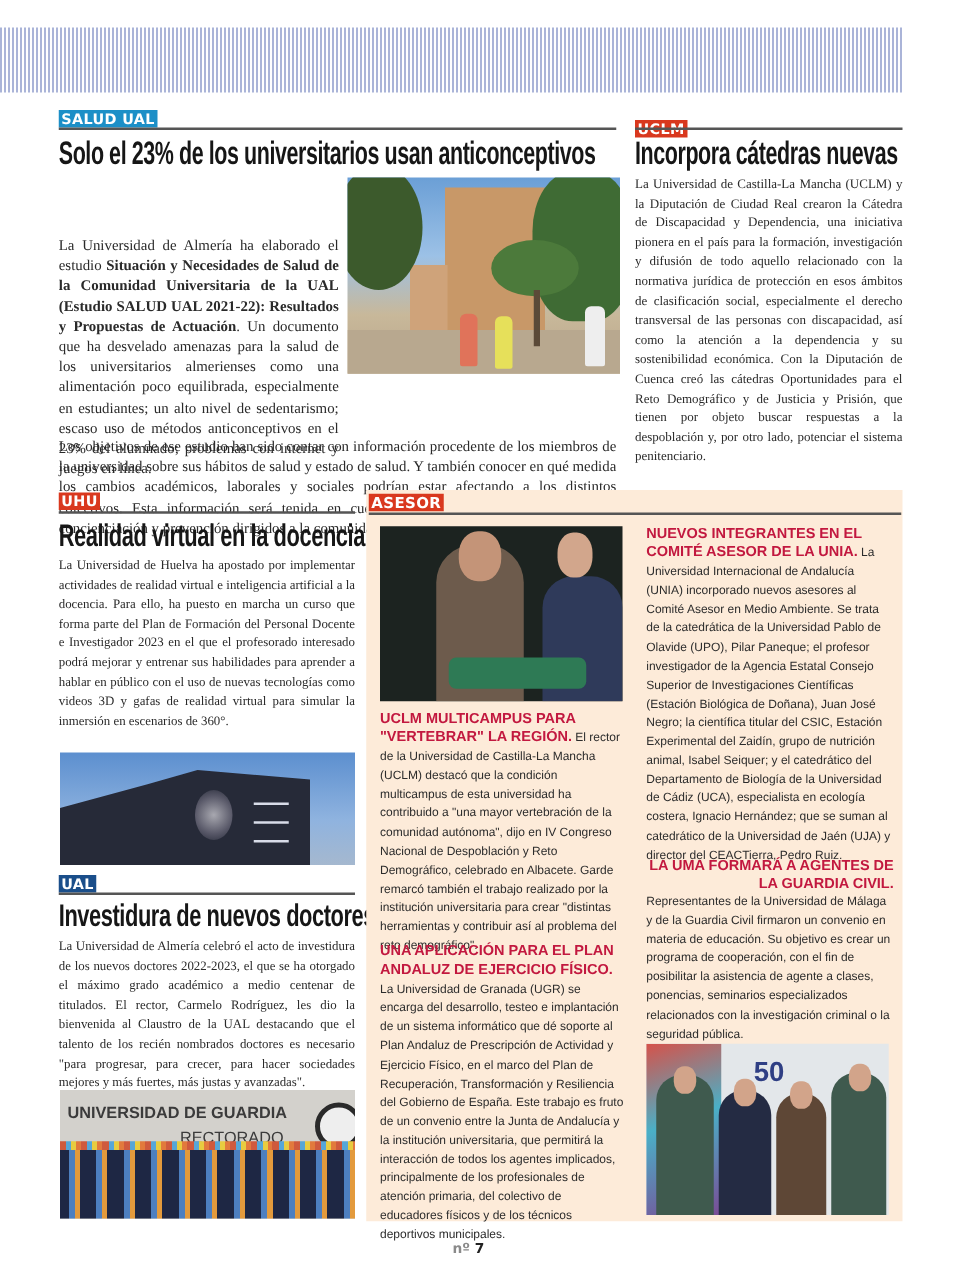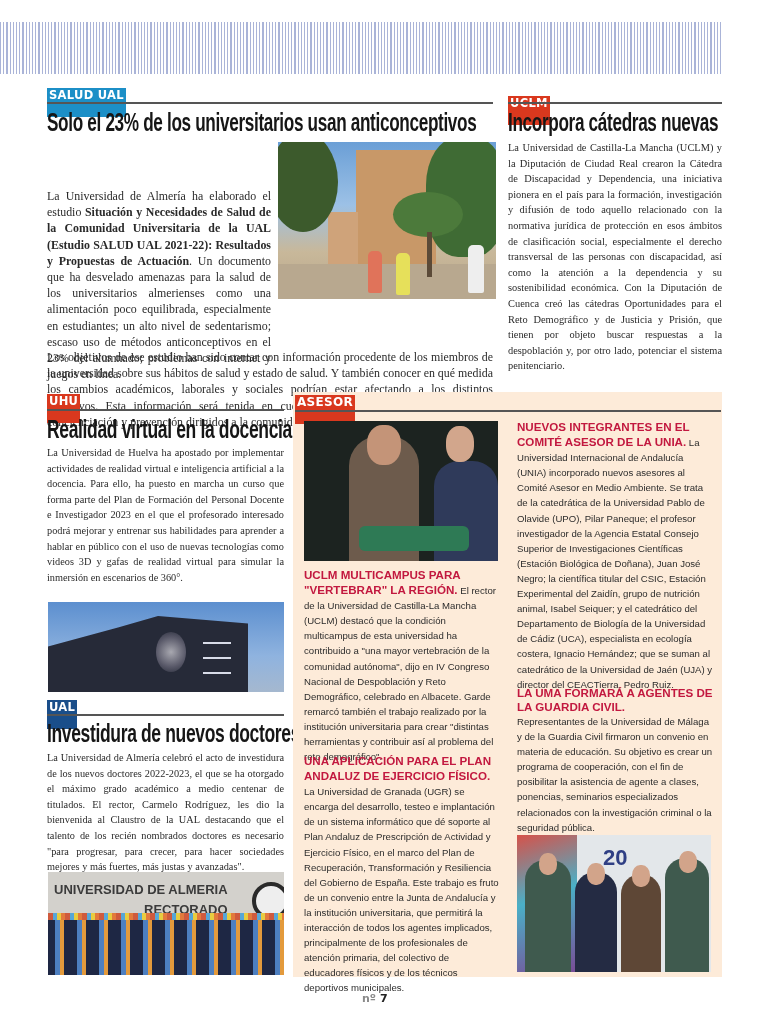--- a/index.html
+++ b/index.html
@@ -5,21 +5,21 @@
   * { box-sizing: border-box; margin: 0; padding: 0; }
   html, body { width: 768px; height: 1023px; background: #ffffff; overflow: hidden; }
   body { position: relative; font-family: "DejaVu Sans", sans-serif; color: #222; }
 
   .stripes {
     position: absolute; left: 0; top: 22px; width: 722px; height: 52px;
     background: repeating-linear-gradient(90deg, #aab4d8 0px, #aab4d8 1.3px, #ffffff 1.3px, #ffffff 3.2px);
   }
 
   .tag {
-    position: absolute; height: 29px; padding: 0 2px;
+    position: absolute; height: 14px; padding: 0 2px;
     font-family: "DejaVu Sans", sans-serif; font-weight: bold; font-size: 11.5px;
     line-height: 15px; color: #fff; letter-spacing: 0.3px;
   }
   .tag.blue { background: #1c8fc7; }
   .tag.red { background: #d9381e; }
   .tag.navy { background: #1a4e8a; }
   .rule { position: absolute; height: 2px; background: #555; }
 
   .headline {
     position: absolute; font-family: "Liberation Sans", sans-serif; font-weight: bold;
@@ -34,21 +34,21 @@
   }
   .sans {
     font-family: Liberation Serif, serif; font-size: 10.3px; line-height: 15.6px;
     color: #2a2a2a; text-align: justify;
   }
   .sans-small {
     font-family: "Liberation Sans", sans-serif; font-size: 9.6px; line-height: 15.1px;
     color: #2c2c2c;
   }
   .block { position: absolute; }
-  .lead { font-weight: bold; color: #c2183f; font-size: 11.6px; line-height: 14px; }
+  .lead { font-weight: bold; color: #c2183f; font-size: 11.6px; line-height: 14px; text-align: right; }
 
   .photo { position: absolute; overflow: hidden; }
 
   
   .ph-campus { left: 278px; top: 142px; width: 218px; height: 157px;
     background: linear-gradient(180deg, #6b9fd6 0%, #9cc1e6 40%, #c8b89a 70%, #b9a68a 100%); }
   .ph-campus .bldg { position: absolute; left: 78px; top: 8px; width: 80px; height: 120px; background: #c89868; }
   .ph-campus .bldg2 { position: absolute; left: 50px; top: 70px; width: 30px; height: 60px; background: #cfa37a; }
   .ph-campus .tree-l { position: absolute; left: -10px; top: -10px; width: 70px; height: 100px; border-radius: 50%; background: #3c5a2c; }
   .ph-campus .tree-r { position: absolute; right: -10px; top: -5px; width: 80px; height: 120px; border-radius: 40%; background: #3f6b34; }
@@ -63,21 +63,21 @@
   .ph-building { left: 48px; top: 602px; width: 236px; height: 90px;
     background: linear-gradient(180deg, #5c8fcf 0%, #8fb3df 60%, #a5b8cf 100%); }
   .ph-building .b { position: absolute; left: 0; top: 14px; width: 200px; height: 76px; background: #262a38; clip-path: polygon(0 40%, 35% 15%, 55% 0, 100% 10%, 100% 100%, 0 100%); }
   .ph-building .win { position: absolute; left: 108px; top: 30px; width: 30px; height: 40px; border-radius: 50%; background: radial-gradient(circle, #a8a8b0 0%, #585868 60%, #262a38 100%); }
   .ph-building .s1, .ph-building .s2, .ph-building .s3 { position: absolute; left: 155px; width: 28px; height: 2px; background: #d8dce8; }
   .ph-building .s1 { top: 40px; } .ph-building .s2 { top: 55px; } .ph-building .s3 { top: 70px; }
 
   
   .ph-grads { left: 48px; top: 872px; width: 236px; height: 103px; background: #d3d1cc; }
   .ph-grads .t1 { position: absolute; left: 6px; top: 10px; font-family: "Liberation Sans", sans-serif; font-weight: bold; font-size: 13px; color: #3b3b3b; }
-  .ph-grads .t2 { position: absolute; left: 96px; top: 30px; font-family: "Liberation Sans", sans-serif; font-weight: bold; font-size: 13px; color: #3b3b3b; }
+  .ph-grads .t2 { position: absolute; left: 96px; top: 30px; font-family: "Liberation Sans", sans-serif; font-weight: normal; font-size: 13px; color: #3b3b3b; }
   .ph-grads .seal { position: absolute; right: -6px; top: 10px; width: 38px; height: 38px; border-radius: 50%; border: 4px solid #2a2a2a; background: #eee; }
   .ph-grads .crowd { position: absolute; left: 0; bottom: 0; width: 100%; height: 55px;
     background: repeating-linear-gradient(90deg, #1e2744 0px, #1e2744 7px, #4d7fc0 7px, #4d7fc0 12px, #e39a3c 12px, #e39a3c 16px, #1e2744 16px, #1e2744 22px); }
   .ph-grads .heads { position: absolute; left: 0; bottom: 50px; width: 100%; height: 12px;
     background: repeating-linear-gradient(90deg, #cf5a3d 0px, #cf5a3d 5px, #56a6d8 5px, #56a6d8 9px, #e8cc40 9px, #e8cc40 13px, #e27a3c 13px, #e27a3c 17px); }
 
   
   .breves-box { position: absolute; left: 293px; top: 392px; width: 429px; height: 585px; background: #fdebd9; }
 
   .ph-panel { left: 304px; top: 421px; width: 194px; height: 140px; background: #1c2320; }
@@ -146,21 +146,21 @@
     <div class="s2"></div>
     <div class="s3"></div>
 </div>
 
 <div class="tag navy" style="left:47px; top:700px;">UAL</div>
 <div class="rule" style="left:47px; top:714px; width:237px;"></div>
 <div class="headline h-big" style="left:47px; top:720px; font-size:25px; transform:scaleX(0.7);">Investidura de nuevos doctores</div>
 <div class="block sans" style="left:47px; top:750px; width:237px;">La Universidad de Almería celebró el acto de investidura de los nuevos doctores 2022-2023, el que se ha otorgado el máximo grado académico a medio centenar de titulados. El rector, Carmelo Rodríguez, les dio la bienvenida al Claustro de la UAL destacando que el talento de los recién nombrados doctores es necesario "para progresar, para crecer, para hacer sociedades mejores y más fuertes, más justas y avanzadas".</div>
 
 <div class="photo ph-grads">
-  <div class="t1">UNIVERSIDAD DE ALMERIA</div>
+  <div class="t1">UNIVERSIDAD DE GUARDIA</div>
   <div class="t2">RECTORADO</div>
   <div class="seal"></div>
   <div class="heads"></div>
   <div class="crowd"></div>
 </div>
 
 <div class="breves-box"></div>
 <div class="tag red" style="left:295px; top:395px; font-size:12px;">ASESOR</div>
 <div class="rule" style="left:295px; top:410px; width:426px;"></div>
 
@@ -183,21 +183,21 @@
 <div class="block sans-small" style="left:517px; top:420px; width:198px;">
   <span class="lead">NUEVOS INTEGRANTES EN EL COMITÉ ASESOR DE LA UNIA.</span><span> La Universidad Internacional de Andalucía (UNIA) incorporado nuevos asesores al Comité Asesor en Medio Ambiente. Se trata de la catedrática de la Universidad Pablo de Olavide (UPO), Pilar Paneque; el profesor investigador de la Agencia Estatal Consejo Superior de Investigaciones Científicas (Estación Biológica de Doñana), Juan José Negro; la científica titular del CSIC, Estación Experimental del Zaidín, grupo de nutrición animal, Isabel Seiquer; y el catedrático del Departamento de Biología de la Universidad de Cádiz (UCA), especialista en ecología costera, Ignacio Hernández; que se suman al catedrático de la Universidad de Jaén (UJA) y director del CEACTierra, Pedro Ruiz.</span>
 </div>
 
 <div class="block sans-small" style="left:517px; top:686px; width:198px;">
   <span class="lead" style="display:block;">LA UMA FORMARÁ A AGENTES DE LA GUARDIA CIVIL.</span><span>Representantes de la Universidad de Málaga y de la Guardia Civil firmaron un convenio en materia de educación. Su objetivo es crear un programa de cooperación, con el fin de posibilitar la asistencia de agente a clases, ponencias, seminarios especializados relacionados con la investigación criminal o la seguridad pública.</span>
 </div>
 
 <div class="photo ph-guardia">
   <div class="bg1"></div>
-  <div class="logo">20</div>
+  <div class="logo">50</div>
   <div class="g1"></div>
     <div class="g2"></div>
     <div class="g3"></div>
     <div class="g4"></div>
   <div class="h" style="left:22px; top:18px;"></div>
   <div class="h" style="left:70px; top:28px;"></div>
   <div class="h" style="left:115px; top:30px;"></div>
   <div class="h" style="left:162px; top:16px;"></div>
 </div>
 

